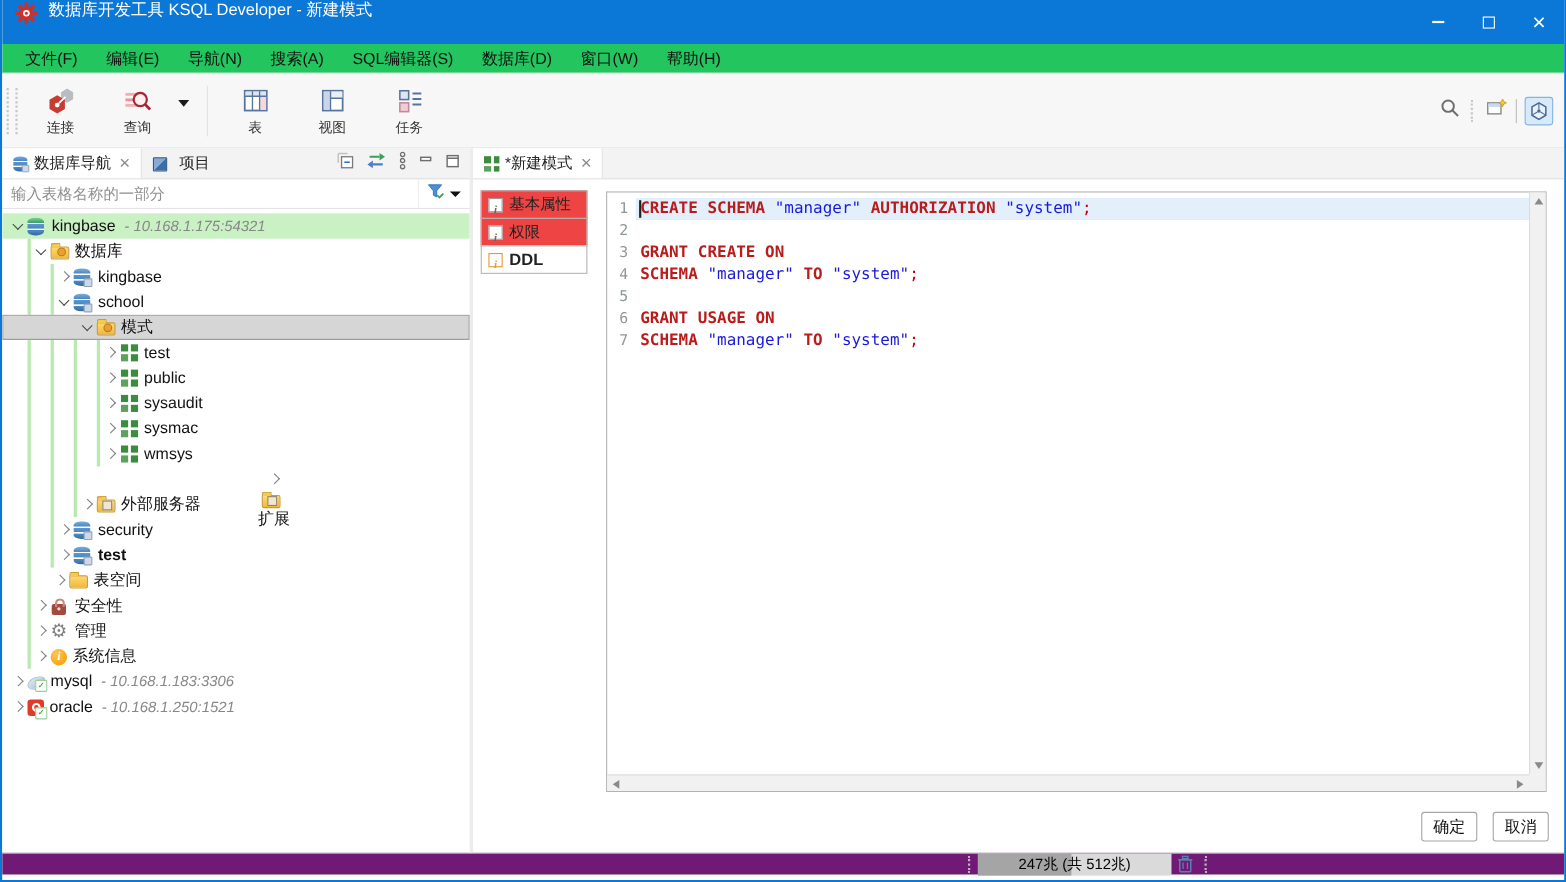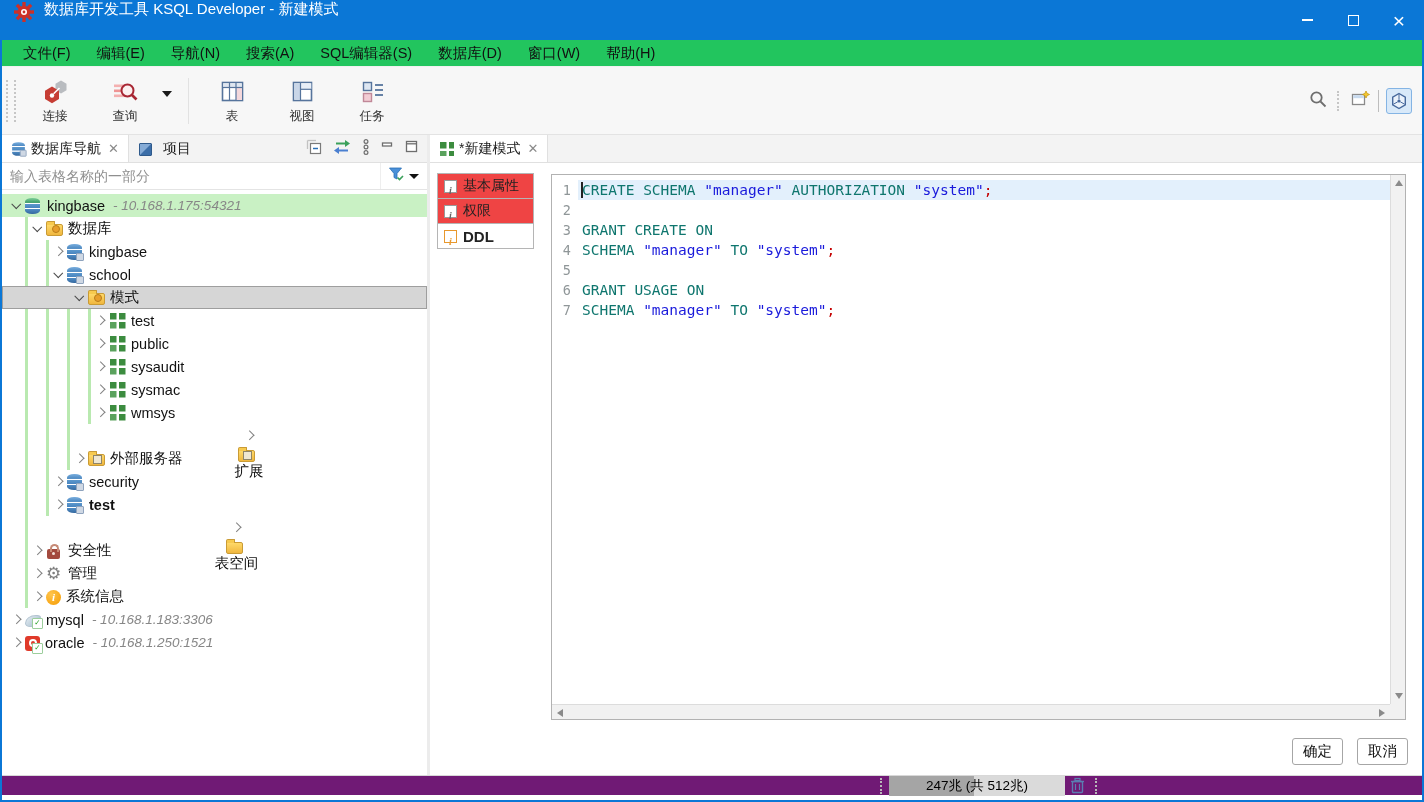--- a/index.html
+++ b/index.html
@@ -100,21 +100,21 @@
   .side-tab.active .sinfo::before { color:#e8982d; }
 
   .editor-frame { position:absolute; left:121px; top:11px; width:855px; height:546px; border:1px solid #b2b2b2;
     display:grid; grid-template-columns:1fr 15px; grid-template-rows:1fr 15px; background:#fff; }
   .code-area { overflow:hidden; padding-top:5px; font-family:"DejaVu Sans Mono",monospace; }
   .code-row { display:flex; height:20px; line-height:20px; font-size:14.5px; }
   .lnum { width:26px; text-align:right; padding-right:7px; color:#8f9698; flex:none; font-size:13.5px; }
   .ltext { flex:1; padding-left:4px; white-space:pre; color:#111; }
   .code-row.cur .ltext { background:#e3f0fc; position:relative; }
   .code-row.cur .ltext::before { content:""; position:absolute; left:3px; top:2px; bottom:2px; width:1.6px; background:#222; }
-  .kw { color:#0f766e; font-weight:normal; }
+  .kw { color:#b91c1c; font-weight:bold; }
   .str { color:#1a1adb; }
   .semi { color:#c40000; }
 
   .vscroll { background:#f1f1f1; border-left:1px solid #dcdcdc; position:relative; }
   .hscroll { background:#f1f1f1; border-top:1px solid #dcdcdc; position:relative; }
   .sb-corner { background:#f1f1f1; }
   .arr { position:absolute; width:0; height:0; }
   .arr.up { top:5px; left:3.5px; border-left:4px solid transparent; border-right:4px solid transparent; border-bottom:6px solid #8a8a8a; }
   .arr.down { bottom:5px; left:3.5px; border-left:4px solid transparent; border-right:4px solid transparent; border-top:6px solid #8a8a8a; }
   .arr.left { left:5px; top:3.5px; border-top:4px solid transparent; border-bottom:4px solid transparent; border-right:6px solid #8a8a8a; }
@@ -419,21 +419,21 @@
             <span class="ti database-icon"></span>
             <span class="tlabel">security</span>
           </div>
           <div class="tree-row" style="padding-left: 48px;">
             <span class="tw">
               <span class="ch col"></span>
             </span>
             <span class="ti database-icon"></span>
             <span class="tlabel b">test</span>
           </div>
-          <div class="tree-row" style="padding-left: 44px; flex-direction: column;">
+          <div class="tree-row" style="padding-left: 44px;">
             <span class="tw">
               <span class="ch col"></span>
             </span>
             <span class="ti folder-icon fold"></span>
             <span class="tlabel">表空间</span>
           </div>
           <div class="tree-row" style="padding-left: 27px;">
             <span class="tw">
               <span class="ch col"></span>
             </span>

